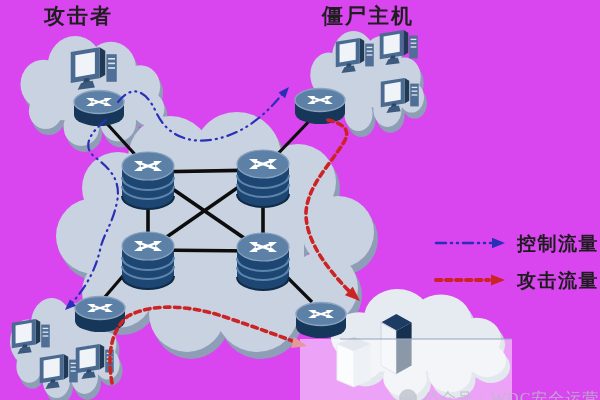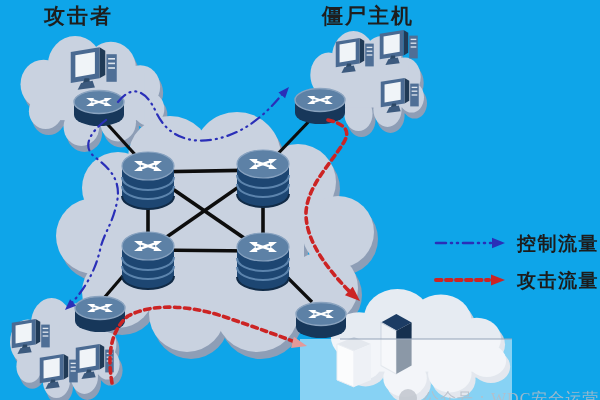--- a/index.html
+++ b/index.html
@@ -1,16 +1,16 @@
 <!DOCTYPE html>
 <html><head>
 <meta charset="utf-8">
 <style>
   html,body{margin:0;padding:0;background:#fff;}
-  .stage{position:relative;width:600px;height:400px;background:#0ea5e9;overflow:hidden;
+  .stage{position:relative;width:600px;height:400px;background:#d946ef;overflow:hidden;
          font-family:"Liberation Serif","DejaVu Serif",serif;}
   svg{display:block}
   text{font-family:"Liberation Serif","DejaVu Serif",serif;}
   .node-label{font-size:21px;font-weight:600;fill:#1e1e1e;letter-spacing:2px;}
   .legend-label{font-size:19px;font-weight:600;fill:#1c1c1c;letter-spacing:1.5px;}
   .watermark-text{font-size:16px;fill:#b7bdc7;letter-spacing:1px;}
 </style>
 </head>
 <body>
 

